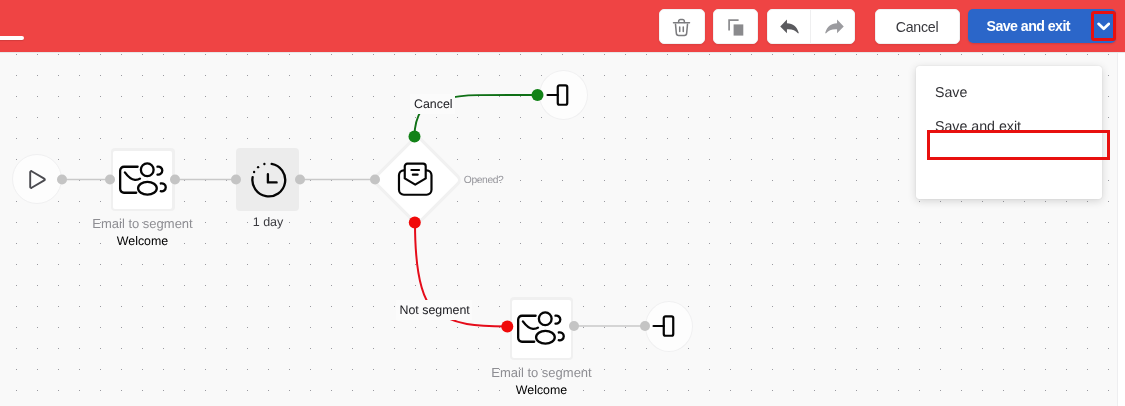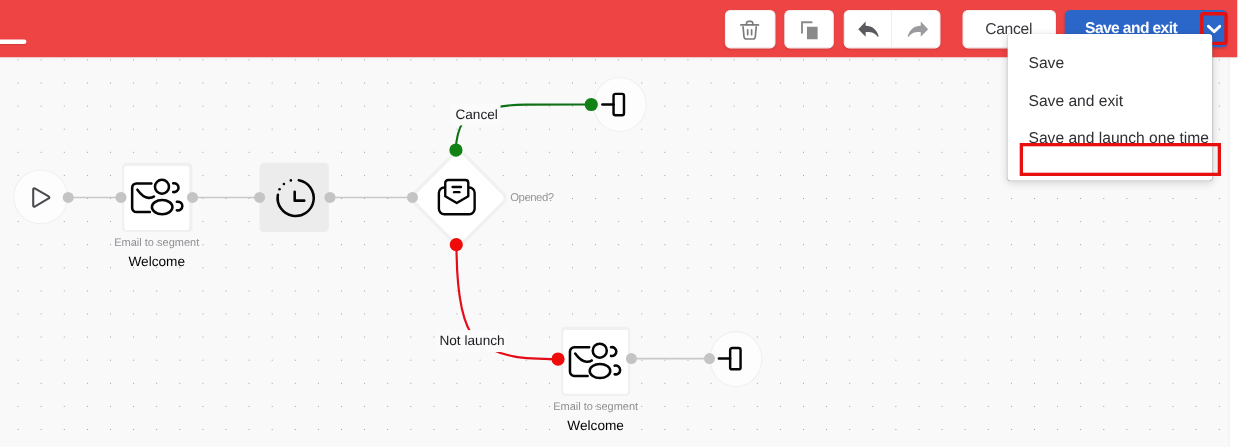--- a/index.html
+++ b/index.html
@@ -32,21 +32,21 @@
   .box-node > .inner{background:#fff;border-radius:2px;width:100%;height:100%;
             display:flex;align-items:center;justify-content:center;}
   .box-node.grey{background:#ececec;padding:0;border-radius:4px;}
   .box-node.grey > .inner{background:transparent;border-radius:0;}
 
   .diamond{position:absolute;background:#fff;transform:rotate(45deg);border-radius:4px;
            box-shadow:0 0 0 3px #f1f1f1;}
   .diamond-icon{position:absolute;display:flex;align-items:center;justify-content:center;}
 
   .node-caption{position:absolute;text-align:center;white-space:nowrap;line-height:1;}
-  .cap-sub{font-size:10px;color:#8e8e93;}
+  .cap-sub{font-size:13px;color:#8e8e93;}
   .cap-main{font-size:12.4px;color:#000000;}
   .cap-delay{font-size:12.5px;color:#3b3b40;}
 
   .branch-label{position:absolute;white-space:nowrap;background:#fbfbfb;
                 font-size:12.4px;color:#1a1a1f;padding:2px 2.5px 2px 4px;line-height:1.3;}
   .cond-label{position:absolute;white-space:nowrap;font-size:10.3px;color:#96969c;line-height:1;letter-spacing:-0.4px;}
 
   
   #topbar{position:absolute;left:0;top:0;width:1125px;height:52px;background:#ef4444;}
   #tb-left-chip{position:absolute;left:-18px;top:35.8px;width:42px;height:4px;background:#fff;
@@ -133,20 +133,23 @@
           <svg class="icon-clock" width="42" height="42" viewBox="0 0 44 44">
         <g fill="none" stroke="#050505" stroke-width="2.45" stroke-linecap="round" stroke-linejoin="round">
           <path d="M25.83 5.06 A17.2 17.2 0 1 1 5.90 19.01"></path>
           <path d="M7.44 13.62 L7.44 13.62"></path>
           <path d="M11.63 8.59 L11.63 8.59"></path>
           <path d="M18.23 5.24 L18.23 5.24"></path>
           <path d="M21.9 16.0 V24.5 H31.0"></path>
         </g>
       </svg>
         </div>
+    </div>
+    <div class="node-caption" style="left:188px;top:163px;width:160px;">
+      <div class="cap-delay">1 day</div>
     </div>
 
     <div class="node" style="left:375px;top:85px;width:84px;height:84px;">
       <div class="diamond" style="left:12px;top:12px;width:60px;height:60px;"></div>
       <div class="diamond-icon" style="left:18px;top:20px;width:46px;height:48px;">
         <svg class="icon-envelope" width="46" height="48" viewBox="0 0 42 44">
           <g fill="none" stroke="#050505" stroke-width="2.0" stroke-linecap="round" stroke-linejoin="round">
             <path d="M9.9 11.4 A4.5 4.5 0 0 0 5.4 15.9 V29.2 A4.5 4.5 0 0 0 9.9 33.7 H30.7 A4.5 4.5 0 0 0 35.2 29.2 V15.9 A4.5 4.5 0 0 0 30.7 11.4"></path>
             <path d="M10.7 7.6 A2.4 2.4 0 0 1 13.1 5.2 H27.5 A2.4 2.4 0 0 1 29.9 7.6 V18.7 L20.3 24.4 L10.7 18.7 Z" fill="#ffffff"></path>
             <path d="M16.8 11.0 H23.8"></path>
@@ -204,21 +207,21 @@
       <circle cx="375" cy="126.5" r="5" fill="#c4c4c4"></circle>
       <circle cx="414.5" cy="83.4" r="6" fill="#128217"></circle>
       <circle cx="537.5" cy="42" r="6" fill="#128217"></circle>
       <circle cx="414.8" cy="169.4" r="6" fill="#f00a0a"></circle>
       <circle cx="507.3" cy="273.4" r="6" fill="#f00a0a"></circle>
       <circle cx="574" cy="273" r="5" fill="#c4c4c4"></circle>
       <circle cx="645" cy="273" r="5" fill="#c4c4c4"></circle>
     </svg>
 
     <div class="branch-label" style="left:410px;top:40.5px;">Cancel</div>
-    <div class="branch-label" style="left:395.5px;top:246.5px;">Not launch</div>
+    <div class="branch-label" style="left:395.5px;top:246.5px;">Not segment</div>
   </div>
 
   <div id="scroll-edge"></div>
   <div id="scrollbar-v"></div>
   <div id="canvas-border"></div>
 
   <div id="topbar">
 
     <div id="tb-left-chip"></div>
 
@@ -262,20 +265,19 @@
       <button id="btn-save" style="width:124.5px;height:34px;">Save and exit</button>
       <button id="btn-save-caret" style="left:124.5px;top:0;width:23px;height:34px;">
         <svg width="13.5" height="13.5" viewBox="0 0 14 14" style="flex:none;margin-right:1px;">
           <path d="M1.6 5.0 L7 10.2 L12.4 5.0" fill="none" stroke="#ffffff" stroke-width="2.8" stroke-linecap="round" stroke-linejoin="round"></path>
         </svg>
       </button>
     </div>
     <div id="caret-highlight" style="left:1091px;top:10.5px;width:25px;height:30.5px;"></div>
   </div>
 
-  <div id="dropdown" style="left:916px;top:31px;width:186px;height:133px;">
+  <div id="dropdown" style="left:916px;top:66px;width:186px;height:133px;">
     <div class="dd-item" style="top:9.5px;height:34px;">Save</div>
     <div class="dd-item" style="top:43.5px;height:34px;">Save and exit</div>
-    <div class="dd-item" style="top:77.5px;height:34px;">Save and launch one time</div>
   </div>
   <div id="item-highlight" style="left:926.5px;top:129.5px;width:183px;height:30px;"></div>
 
 </div>
 
 </body></html>

